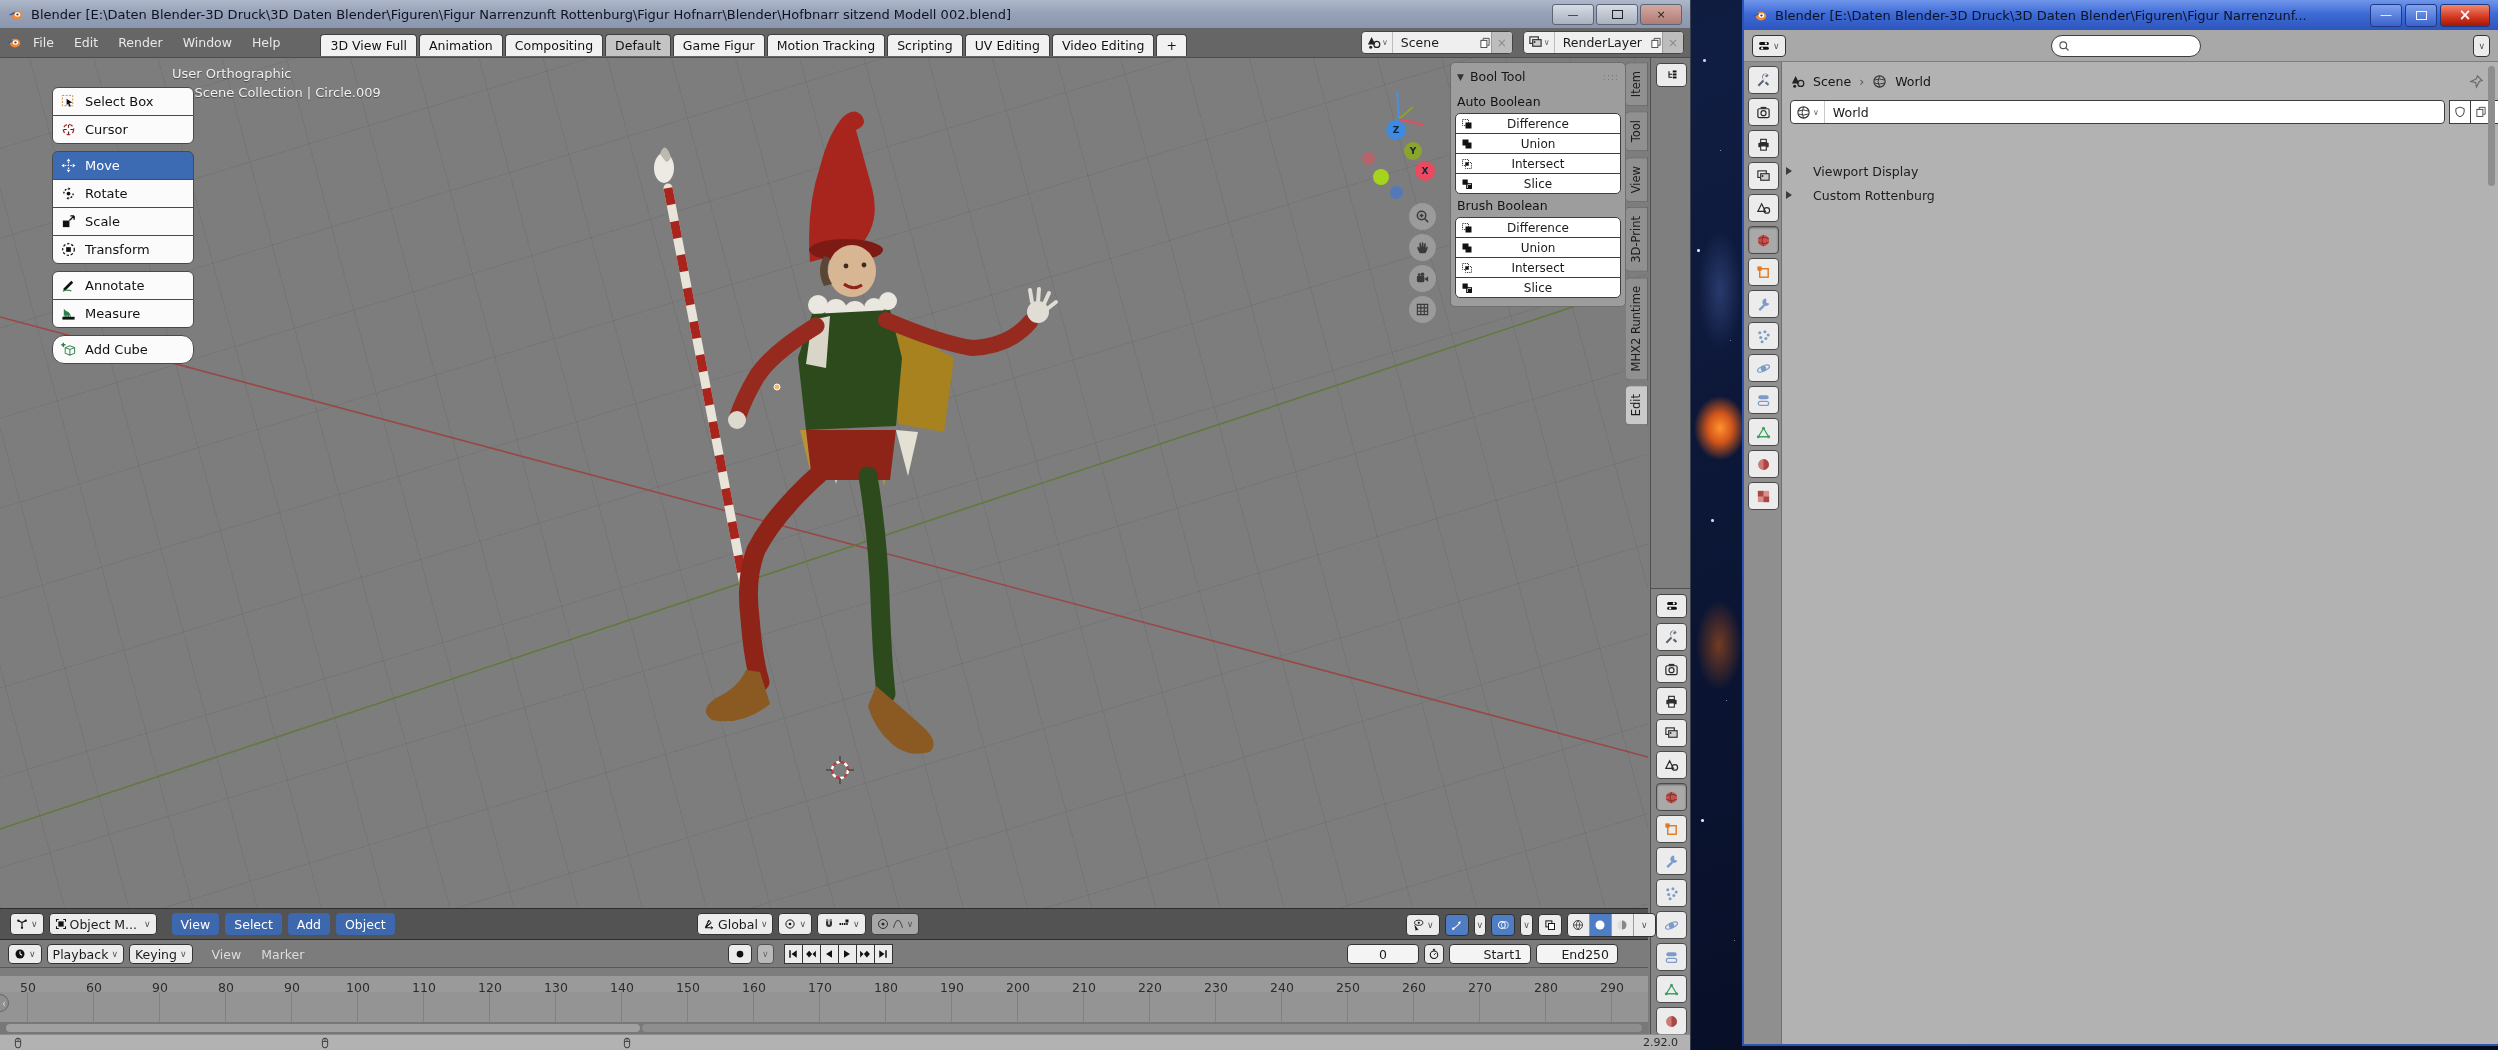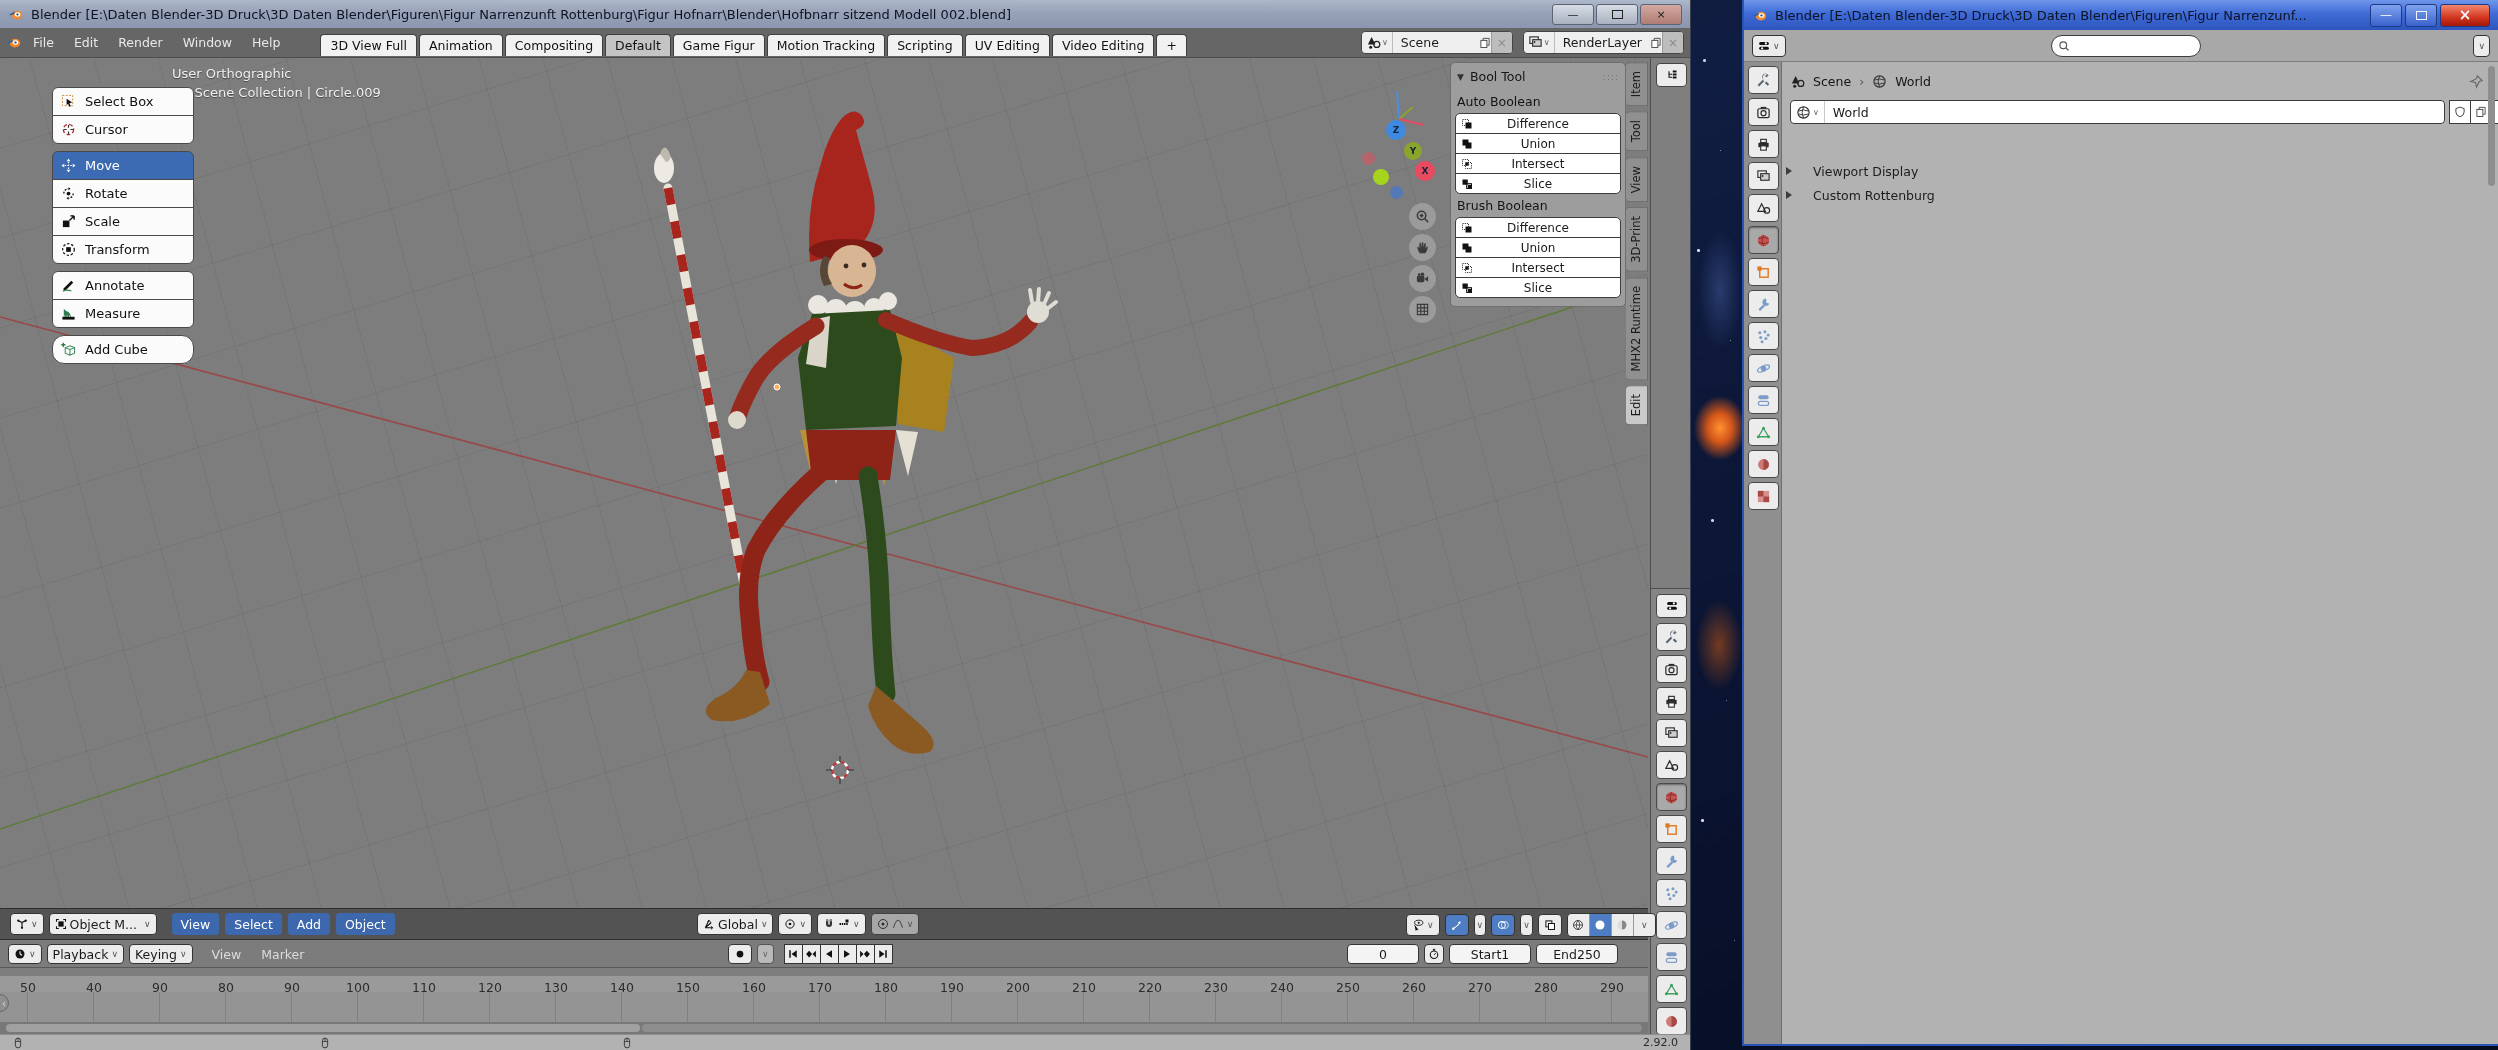--- a/index.html
+++ b/index.html
@@ -88,21 +88,21 @@
   .chip{height:22px;background:#3d68ad;color:#fff;border-radius:4px;display:flex;align-items:center;padding:0 9px;font-size:12.5px;}
   .hbtn.blue{background:#4f7dc4;color:#fff;}
   .hbtn.dim{opacity:.55;}
   .shade-seg{display:flex;height:22px;border:1px solid #333;border-radius:4px;overflow:hidden;background:#ececec;}
   .shade-seg>span{width:21px;display:flex;align-items:center;justify-content:center;border-right:1px solid #9a9a9a;}
   .shade-seg>span.on{background:#4f7dc4;}
   
   #tl-header{position:absolute;left:0;top:940px;width:1648px;height:28px;background:#7c7c7c;border-bottom:1px solid #585858;box-sizing:border-box;}
   #tl-header .hbtn{height:20px;}
   .tl-menu{color:#dcdcdc;font-size:12.5px;padding:0 6px;}
-  .num-field{height:20px;background:#f4f4f4;border:1px solid #333;border-radius:4px;display:flex;align-items:center;justify-content:center;padding:0 8px;font-size:12.5px;box-sizing:border-box;}
+  .num-field{height:20px;background:#f4f4f4;border:1px solid #333;border-radius:4px;display:flex;align-items:center;justify-content:flex-end;padding:0 8px;font-size:12.5px;box-sizing:border-box;}
   #ruler{position:absolute;left:0;top:968px;width:1648px;height:24px;background:#9a9a9a;overflow:hidden;display:flex;margin-top:8px;}
   #ruler span{width:66px;flex:0 0 66px;text-align:center;font-size:12.5px;color:#2c2c2c;line-height:24px;}
   #tl-track{position:absolute;left:0;top:992px;width:1648px;height:30px;background:#949494;
     background-image:repeating-linear-gradient(90deg,rgba(70,70,70,.25) 0 1px,transparent 1px 66px);background-position:27px 0;}
   #tl-pull{position:absolute;left:-9px;top:994px;width:18px;height:18px;border-radius:50%;background:#8f8f8f;border:1px solid #666;color:#ddd;font-size:10px;display:flex;align-items:center;justify-content:flex-end;padding-right:2px;box-sizing:border-box;}
   #tl-scroll{position:absolute;left:0;top:1022px;width:1648px;height:12px;background:#787878;}
   #tl-thumb{position:absolute;left:6px;top:2px;width:634px;height:8px;border-radius:4px;background:#a0a0a0;}
   #tl-thumb2{position:absolute;left:642px;top:2px;width:1000px;height:8px;border-radius:4px;background:#8e8e8e;}
   
   #statusbar{position:absolute;left:0;top:1034px;width:1690px;height:16px;background:#b2b2b2;border-top:1px solid #8d8d8d;display:flex;align-items:center;box-sizing:border-box;font-size:11px;color:#2a2a2a;}
@@ -1073,21 +1073,21 @@
       <span class="num-field" style="width:82px">
           <span>End</span>
           <span>250</span>
         </span>
     </div>
   </div>
   <div id="ruler">
       <span style="flex:0 0 0;width:0;margin-left:-5px"></span>
       <span style="display:flex">
         <span>50</span>
-        <span>40</span>
+        <span>60</span>
         <span>90</span>
         <span>80</span>
         <span>90</span>
         <span>100</span>
         <span>110</span>
         <span>120</span>
         <span>130</span>
         <span>140</span>
         <span>150</span>
         <span>160</span>

